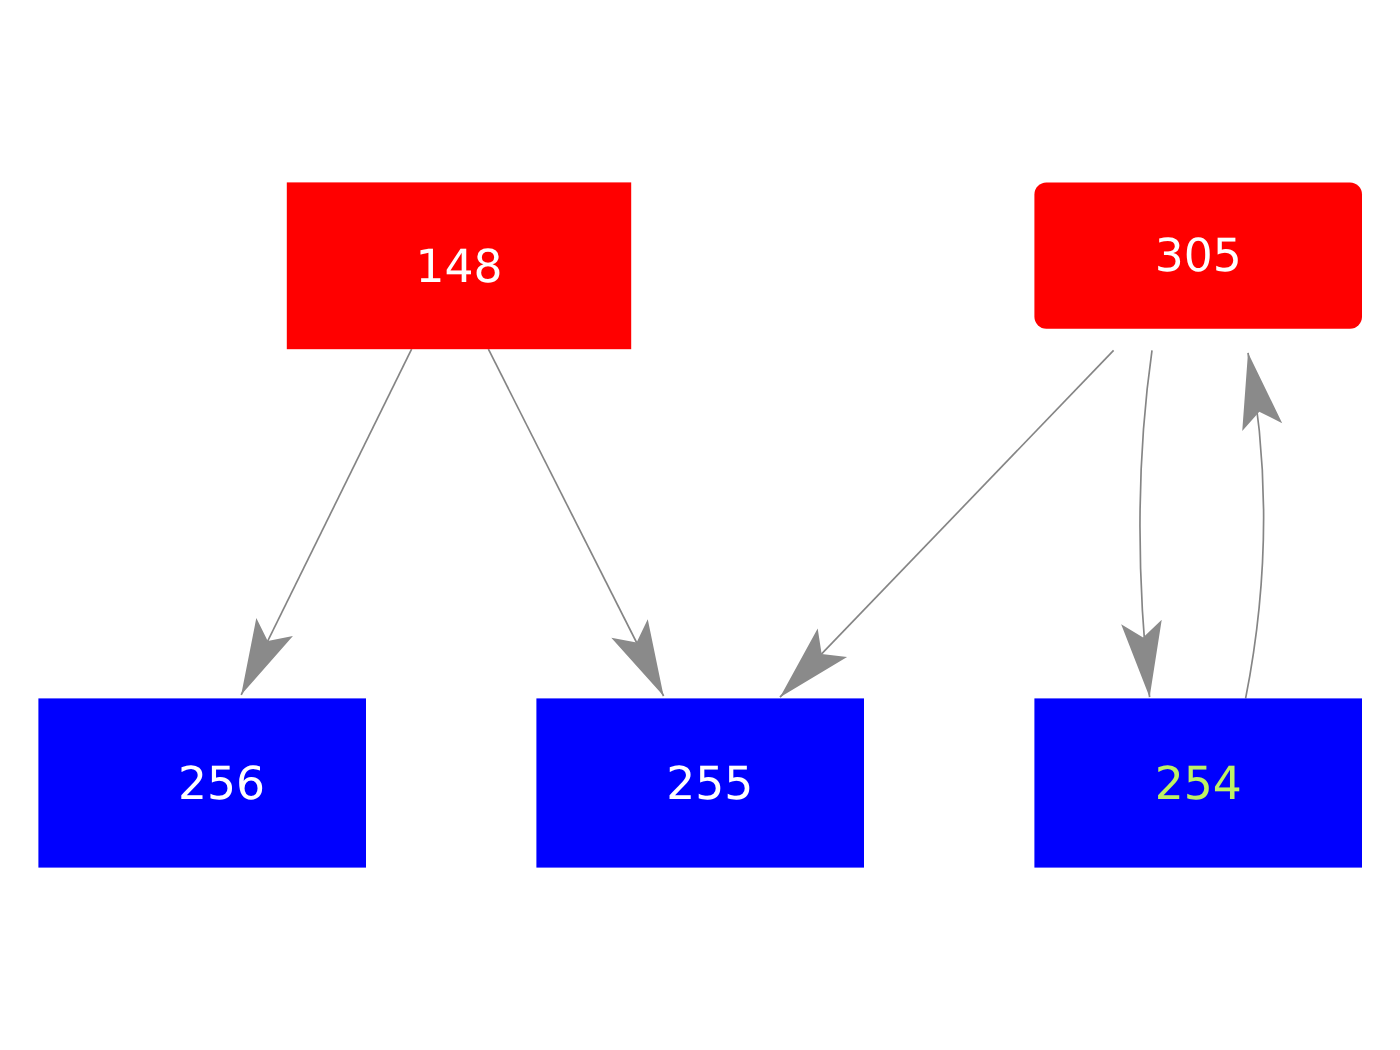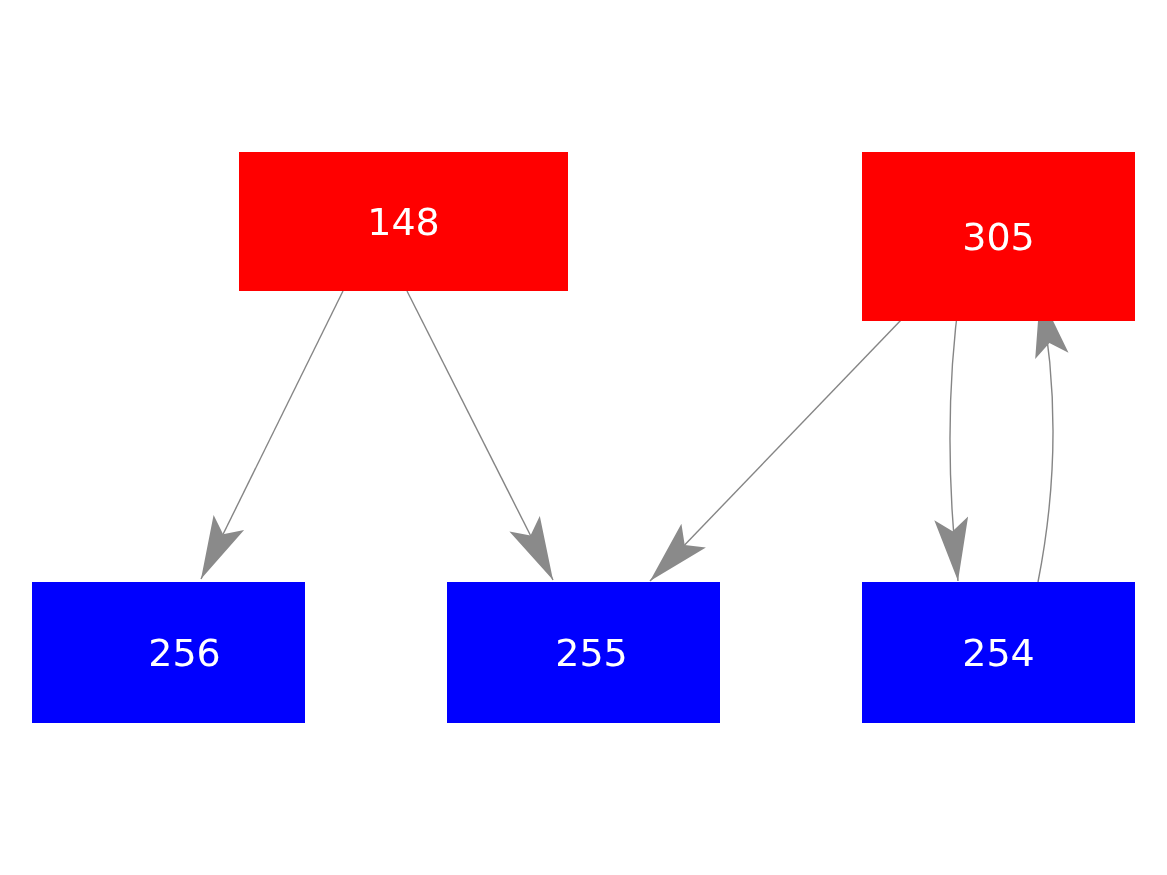--- a/index.html
+++ b/index.html
@@ -46,29 +46,29 @@
       <path d="M407 291 L553 580" fill="none" stroke="#858585" stroke-width="1.4"></path>
       <polygon points="553.0,580.0 539.8,516.1 530.5,535.4 509.4,531.4" fill="#8a8a8a"></polygon>
       <path d="M928 292 L650 581" fill="none" stroke="#858585" stroke-width="1.4"></path>
       <polygon points="650.0,581.0 705.9,547.4 684.7,545.0 681.4,523.8" fill="#8a8a8a"></polygon>
       <path d="M960 292 Q941 425 958 581" fill="none" stroke="#858585" stroke-width="1.4"></path>
       <polygon points="958.0,581.0 968.1,516.5 952.6,531.3 934.3,520.2" fill="#8a8a8a"></polygon>
       <path d="M1038 582 Q1067 435 1040 294" fill="none" stroke="#858585" stroke-width="1.4"></path>
       <polygon points="1040.0,294.0 1035.2,359.1 1049.4,343.1 1068.5,352.7" fill="#8a8a8a"></polygon>
     </svg>
   <div>
-      <div class="node" style="left: 239px; top: 152px; width: 329px; height: 139px; background: rgb(255, 0, 0);">
+      <div class="node" style="left: 239px; top: 152px; width: 287px; height: 139px; background: rgb(255, 0, 0);">
         <span style="color: rgb(255, 255, 255);">148</span>
       </div>
-      <div class="node" style="left: 862px; top: 152px; width: 273px; height: 169px; background: rgb(255, 0, 0);">
+      <div class="node" style="left: 862px; top: 152px; width: 273px; height: 122px; background: rgb(255, 0, 0); border-radius: 10px;">
         <span style="color: rgb(255, 255, 255);">305</span>
       </div>
       <div class="node" style="left: 32px; top: 582px; width: 273px; height: 141px; background: rgb(0, 0, 255); padding-left: 32px;">
         <span style="color: rgb(255, 255, 255);">256</span>
       </div>
       <div class="node" style="left: 447px; top: 582px; width: 273px; height: 141px; background: rgb(0, 0, 255); padding-left: 16px;">
         <span style="color: rgb(255, 255, 255);">255</span>
       </div>
       <div class="node" style="left: 862px; top: 582px; width: 273px; height: 141px; background: rgb(0, 0, 255);">
-        <span style="color: #ffffff;">254</span>
+        <span style="color: #bef264;">254</span>
       </div>
     </div>
 </div>
 
 </body></html>

